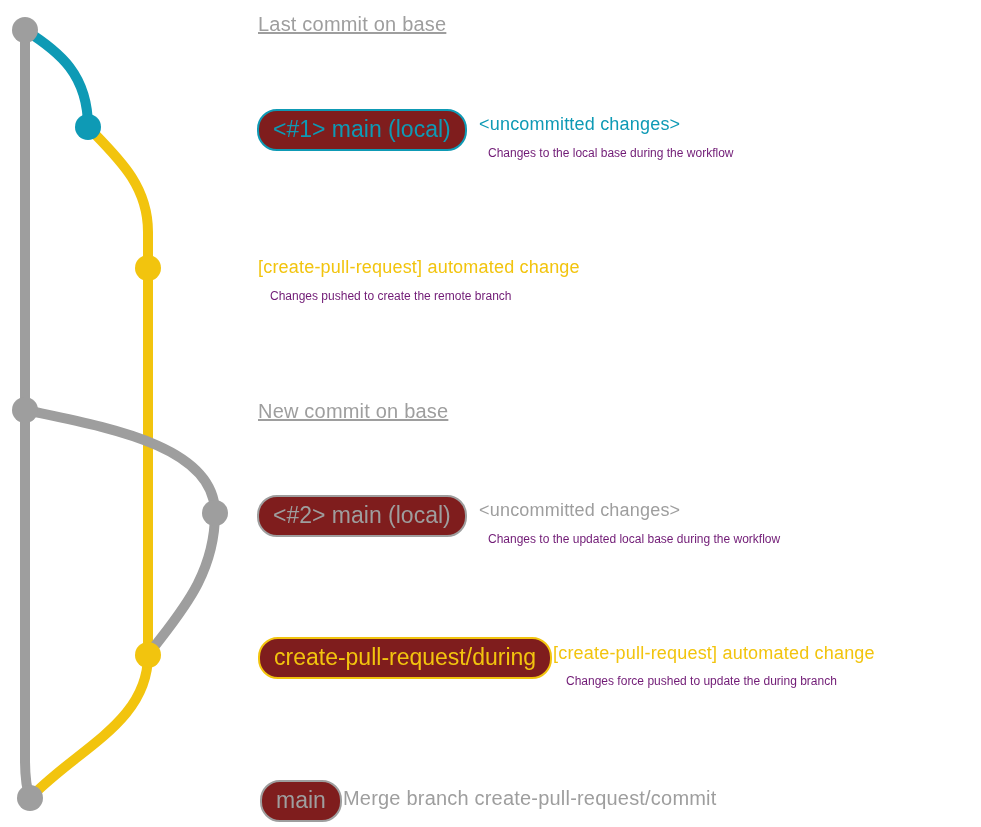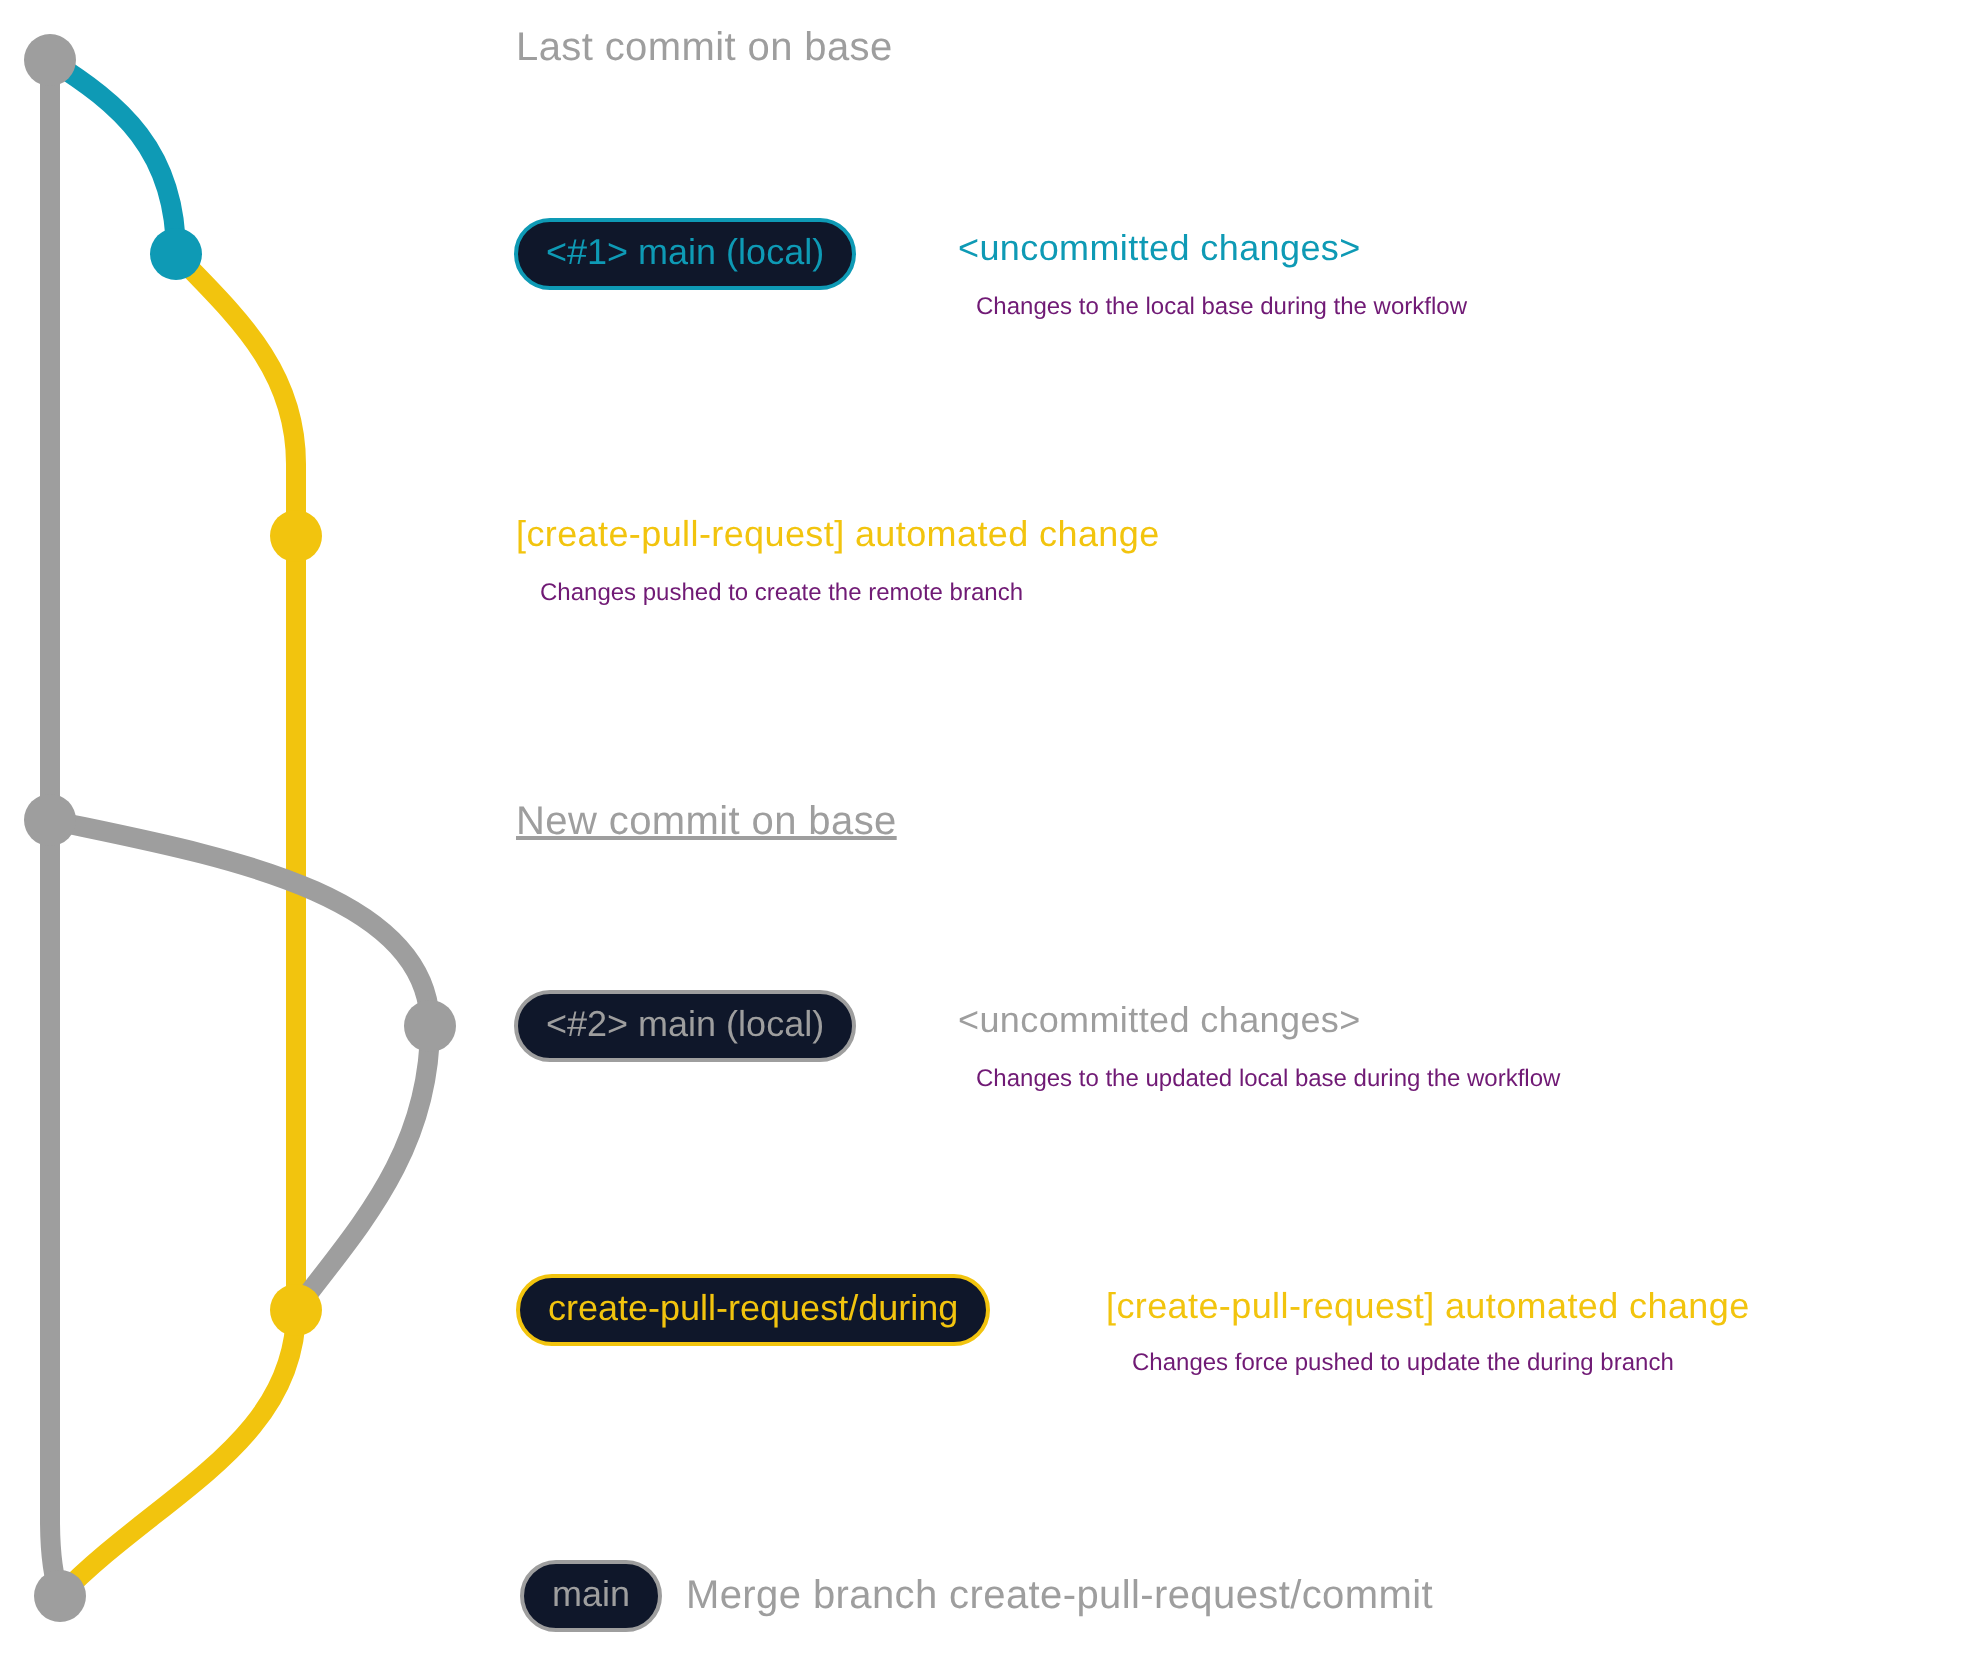--- a/index.html
+++ b/index.html
@@ -11,24 +11,24 @@
   .sans19 { font-size:18px; letter-spacing:0.2px; }
   .serif  { font-family:Liberation Sans, sans-serif; font-size:12px; color:#701a75; }
   .gray   { color:var(--gray); }
   .teal   { color:var(--teal); }
   .yellow { color:var(--yellow); }
   .badge {
     display:inline-block;
     border:2px solid currentColor;
     border-radius:20px;
     padding:5px 14px;
-    font-size:18px;
+    font-size:23px;
     line-height:1.2;
     white-space:nowrap;
-    background:#0f172a;
+    background:#7f1d1d;
   }
   svg.graph { position:absolute; left:0; top:0; }
 </style>
 </head>
 <body>
 
 <div class="stage">
 
   <svg class="graph" width="250" height="827" viewBox="0 0 250 827">
 
@@ -43,21 +43,21 @@
 
     <circle cx="25" cy="30" r="13" fill="#9e9e9e"></circle>
     <circle cx="88" cy="127" r="13" fill="#0e9ab5"></circle>
     <circle cx="148" cy="268" r="13" fill="#f2c40e"></circle>
     <circle cx="25" cy="410" r="13" fill="#9e9e9e"></circle>
     <circle cx="215" cy="513" r="13" fill="#9e9e9e"></circle>
     <circle cx="148" cy="655" r="13" fill="#f2c40e"></circle>
     <circle cx="30" cy="798" r="13" fill="#9e9e9e"></circle>
   </svg>
 
-  <div class="abs sans20 gray" style="left:258px; top:13px;">Last commit on base</div>
+  <div class="abs sans20 gray" style="left:258px; top:13px;text-decoration:underline;">Last commit on base</div>
 
   <div class="abs" style="left:257px; top:109px;">
     <span class="badge teal">&lt;#1&gt; main (local)</span>
   </div>
   <div class="abs sans19 teal" style="left:479px; top:114px;">&lt;uncommitted changes&gt;</div>
   <div class="abs serif" style="left:488px; top:146px;">Changes to the local base during the workflow</div>
 
   <div class="abs sans19 yellow" style="left:258px; top:257px;">[create-pull-request] automated change</div>
   <div class="abs serif" style="left:270px; top:289px;">Changes pushed to create the remote branch</div>
 

